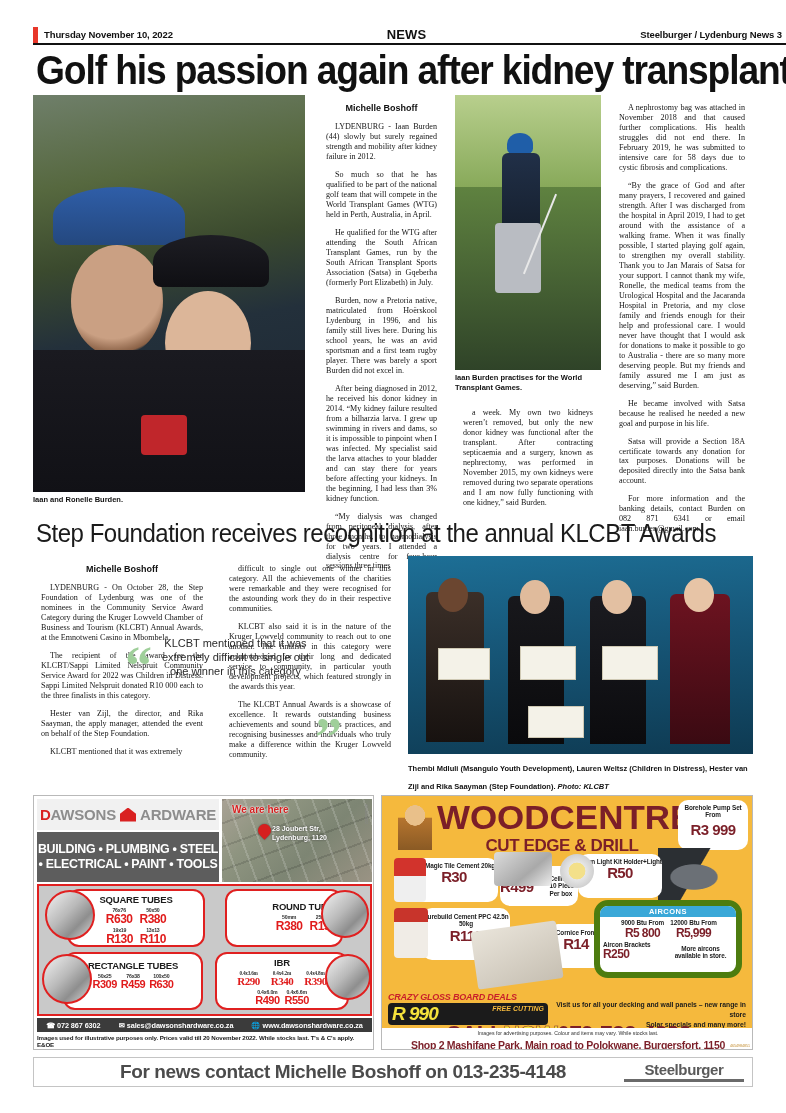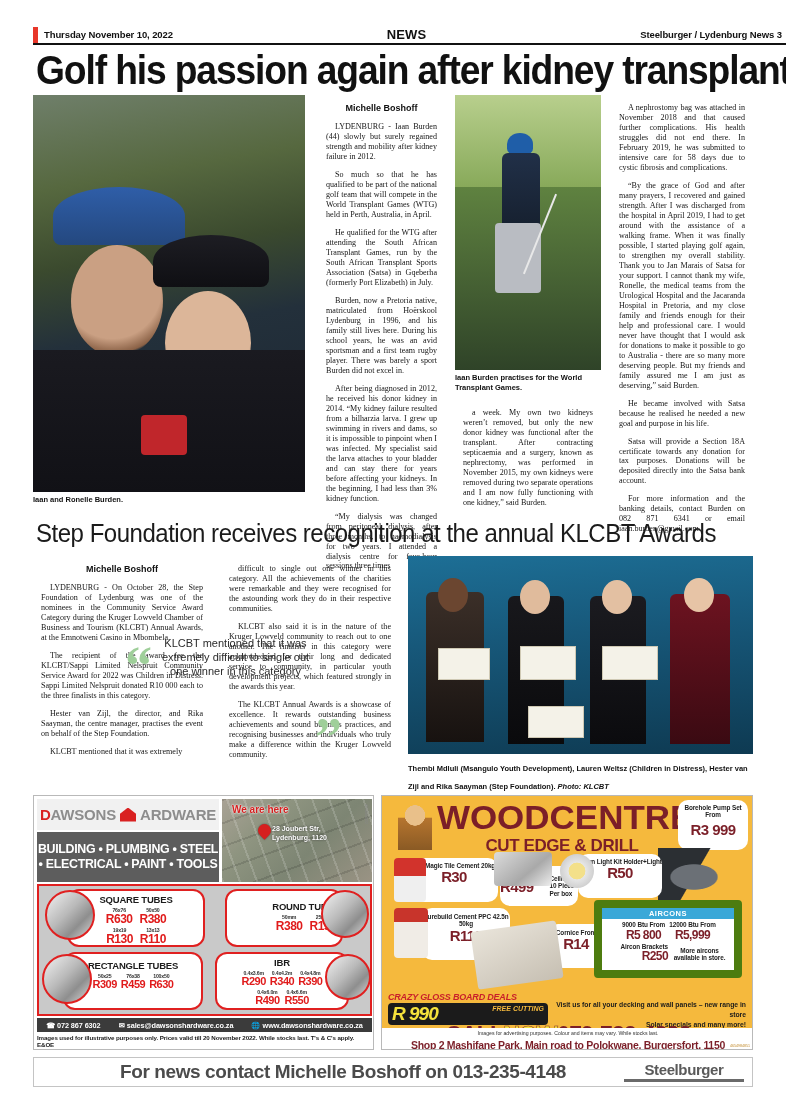--- a/index.html
+++ b/index.html
@@ -180,21 +180,21 @@
     position: absolute; left: 16px; top: 6px; width: 34px; height: 48px;
     background: radial-gradient(circle at 50% 28%, #e9c08a 0 26%, transparent 27%),
                 linear-gradient(180deg, transparent 32%, #b6752f 33%, #8a5a24 100%);
   }
   .wbox { position: absolute; background: #fff; border-radius: 10px; text-align: center; overflow: hidden; }
   .wb-lbl { font-size: 6.4px; font-weight: bold; color: #222; line-height: 1.15; letter-spacing: -0.1px; }
   .wb-pr  { font-size: 15px; font-weight: bold; color: #7b1f28; letter-spacing: -0.6px; line-height: 1; }
   .wb-pr-sm { font-size: 12px; }
   .wimg { background: linear-gradient(140deg,#dcdcdc,#a9a9a9 60%,#efefef); border-radius: 4px; }
   .aircon-panel {
-    position: absolute; background: #fff; border: 8px solid #4d7c0f; border-radius: 4px; overflow: hidden;
+    position: absolute; background: #fff; border: 6px solid #4d7c0f; border-radius: 14px; overflow: hidden;
   }
   .aircon-hdr { background: #3aa8d8; color: #fff; font-size: 7.5px; font-weight: bold; text-align: center; letter-spacing: 0.5px; line-height: 1.5; }
   .gloss {
     position: absolute; left: 6px; top: 196px; width: 160px; height: 36px;
   }
   .gloss-t { font-size: 9px; font-weight: bold; font-style: italic; color: #c9202a; letter-spacing: -0.2px; }
   .gloss-box { margin-top: 1px; height: 22px; background: #1b1b1b; border-radius: 4px; position: relative; }
   .gloss-990 { position: absolute; left: 4px; top: 0px; color: #f5e23c; font-size: 19px; font-weight: bold; font-style: italic; letter-spacing: -1px; }
   .gloss-free { position: absolute; right: 4px; top: 1px; text-align: right; color: #f5b93d; font-size: 7px; font-weight: bold; font-style: italic; line-height: 1.3; }
   .wc-visit { position: absolute; right: 6px; top: 204px; width: 200px; text-align: right; font-size: 6.8px; font-weight: bold; color: #1b1b1b; line-height: 1.5; }
@@ -293,21 +293,21 @@
     </div>
   </div>
 
   <div class="headline2">Step Foundation receives recognition at the annual KLCBT Awards</div>
 
   <div class="a2">
     <div class="col" id="a2-col1">
       <p class="byline">Michelle Boshoff</p>
       <p>LYDENBURG - On October 28, the Step Foundation of Lydenburg was one of the nominees in the Community Service Award Category during the Kruger Lowveld Chamber of Business and Tourism (KLCBT) Annual Awards, at the Emnotweni Casino in Mbombela.</p>
       <p>The recipient of the award for the KLCBT/Sappi Limited Nelspruit Community Service Award for 2022 was Children in Distress. Sappi Limited Nelspruit donated R10 000 each to the three finalists in this category.</p>
-      <p>Hester van Zijl, the director, and Rika Saayman, the centre manager, practises the event on behalf of the Step Foundation.</p>
+      <p>Hester van Zijl, the director, and Rika Saayman, the apply manager, attended the event on behalf of the Step Foundation.</p>
       <p>KLCBT mentioned that it was extremely</p>
     </div>
 
     <div class="col" id="a2-col2">
       <p>difficult to single out one winner in this category. All the achievements of the charities were remarkable and they were recognised for the astounding work they do in their respective communities.</p>
       <p>KLCBT also said it is in the nature of the Kruger Lowveld community to reach out to one another. The finalists in this category were acknowledged for their long and dedicated service to community, in particular youth development projects, which featured strongly in the awards this year.</p>
       <p>The KLCBT Annual Awards is a showcase of excellence. It rewards outstanding business achievements and sound business practices, and recognising businesses and individuals who truly make a difference within the Kruger Lowveld community.</p>
     </div>
 
     <div class="qm qm-open">“</div>
@@ -415,21 +415,21 @@
             <div class="sizecell">
                 <div class="sz">100x50</div>
                 <div class="pr pr-s">R630</div>
               </div>
           </div>
         </div>
         <div class="pbimg" style="left:3px; top:68px; width:50px; height:50px;"></div>
 
         <div class="prodbox" style="left:176px; top:66px; width:134px; height:58px;">
           <div class="pb-title">IBR</div>
-          <div class="sizerow" style="gap:4px;">
+          <div class="sizerow" style="gap:11px;font-family:Liberation Serif, serif;">
             <div class="sizecell">
                 <div class="sz">0.4x3.6m</div>
                 <div class="pr pr-s">R290</div>
               </div>
             <div class="sizecell">
                 <div class="sz">0.4x4.2m</div>
                 <div class="pr pr-s">R340</div>
               </div>
             <div class="sizecell">
                 <div class="sz">0.4x4.8m</div>
@@ -508,21 +508,21 @@
           <div style="flex:1; text-align:center;">
             <div class="wb-lbl">9000 Btu From</div>
             <div class="wb-pr wb-pr-sm">R5 800</div>
           </div>
           <div style="flex:1; text-align:center;">
             <div class="wb-lbl">12000 Btu From</div>
             <div class="wb-pr wb-pr-sm">R5,999</div>
           </div>
         </div>
         <div style="display:flex; padding:2px 3px 0;">
-          <div style="flex:1; text-align:right;">
+          <div style="flex:1; text-align:left;">
             <div class="wb-lbl">Aircon Brackets</div>
             <div class="wb-pr wb-pr-sm">R250</div>
           </div>
           <div style="flex:1; text-align:center;">
             <div class="wb-lbl" style="margin-top:4px;">More aircons available in store.</div>
           </div>
         </div>
       </div>
 
       <div class="gloss">

